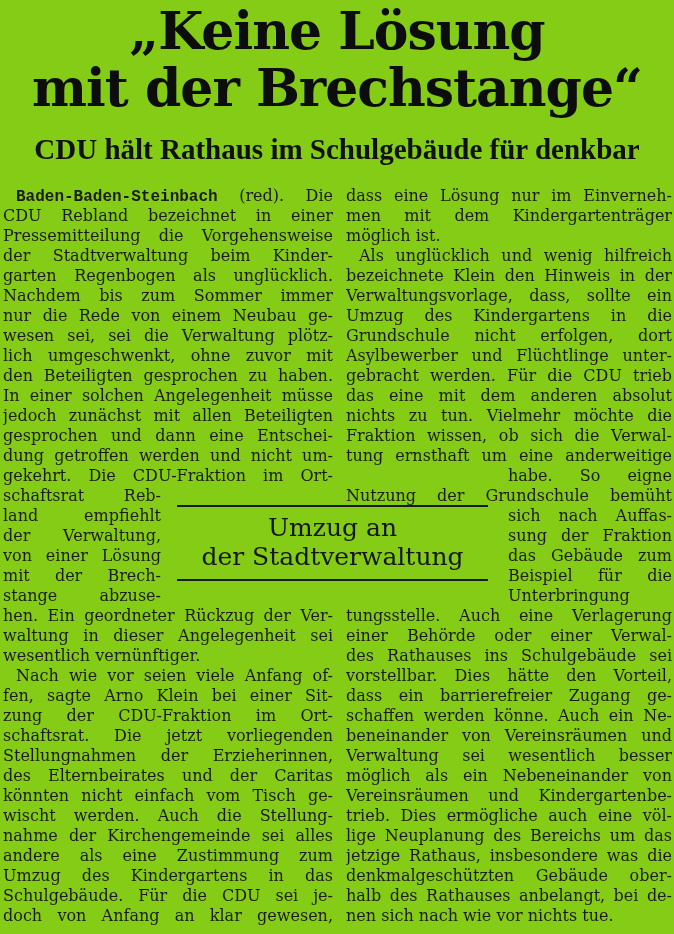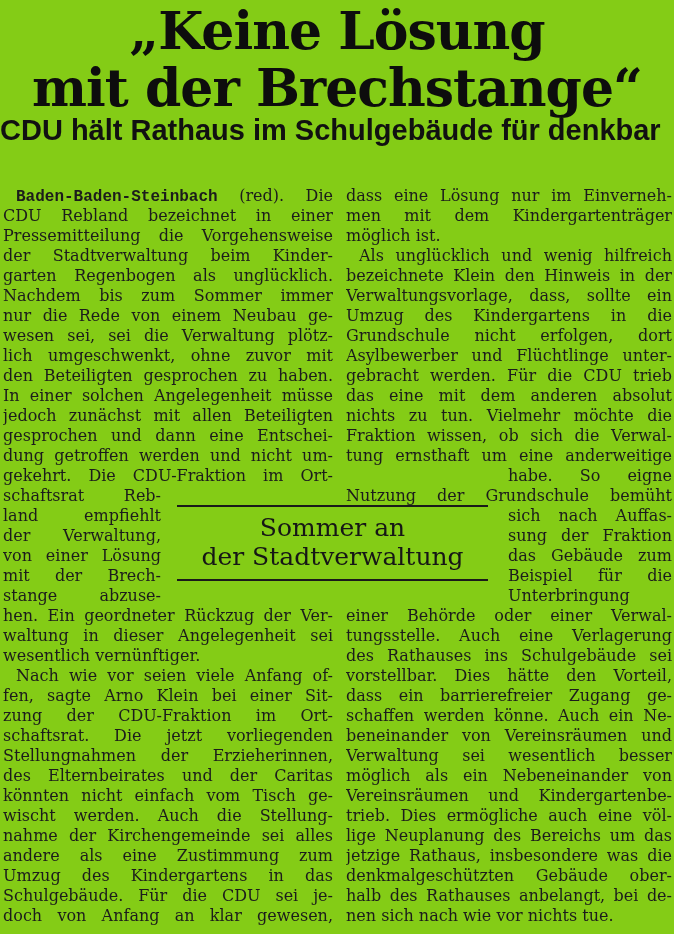--- a/index.html
+++ b/index.html
@@ -15,23 +15,24 @@
     position:absolute; top:0; left:0; right:0;
     margin:0; padding-top:2px;
     text-align:center;
     font-family:"DejaVu Serif", serif;
     font-weight:bold;
     font-size:52px; line-height:57px;
     color:#0d0d0d;
     letter-spacing:-1px;
   }
   .subheadline {
-    position:absolute; top:112px; left:0; right:0;
+    position:absolute; top:131px; left:0; right:0;
     margin:0;
-    font-family:Liberation Sans, sans-serif;
+    text-align:center;
+    font-family:Liberation Serif, serif;
     font-weight:bold;
     font-size:29px; line-height:36px;
     color:#111;
   }
   .col { position:absolute; top:186px; }
   .col-left  { left:3px;   width:330px; }
   .col-right { left:346px; width:326px; }
   .line {
     font-size:16px; line-height:20px; height:20px;
     text-align:justify; text-align-last:justify;
@@ -121,36 +122,36 @@
       <div class="line">nichts zu tun. Vielmehr möchte die</div>
       <div class="line">Fraktion wissen, ob sich die Verwal-</div>
       <div class="line">tung ernsthaft um eine anderweitige</div>
       <div class="line n">habe. So eigne</div>
       <div class="line">Nutzung der Grundschule bemüht</div>
       <div class="line n">sich nach Auffas-</div>
       <div class="line n">sung der Fraktion</div>
       <div class="line n">das Gebäude zum</div>
       <div class="line n">Beispiel für die</div>
       <div class="line n e">Unterbringung</div>
+      <div class="line">tungsstelle. Auch eine Verlagerung</div>
       <div class="line">einer Behörde oder einer Verwal-</div>
-      <div class="line">tungsstelle. Auch eine Verlagerung</div>
       <div class="line">des Rathauses ins Schulgebäude sei</div>
       <div class="line">vorstellbar. Dies hätte den Vorteil,</div>
       <div class="line">dass ein barrierefreier Zugang ge-</div>
       <div class="line">schaffen werden könne. Auch ein Ne-</div>
       <div class="line">beneinander von Vereinsräumen und</div>
       <div class="line">Verwaltung sei wesentlich besser</div>
       <div class="line">möglich als ein Nebeneinander von</div>
       <div class="line">Vereinsräumen und Kindergartenbe-</div>
       <div class="line">trieb. Dies ermögliche auch eine völ-</div>
       <div class="line">lige Neuplanung des Bereichs um das</div>
       <div class="line">jetzige Rathaus, insbesondere was die</div>
       <div class="line">denkmalgeschützten Gebäude ober-</div>
       <div class="line">halb des Rathauses anbelangt, bei de-</div>
       <div class="line e">nen sich nach wie vor nichts tue.</div>
     </div>
 
   <div class="pullquote">
-    <div>Sommer an</div>
+    <div>Umzug an</div>
     <div>der Stadtverwaltung</div>
   </div>
 
 </div>
 
 </body></html>

